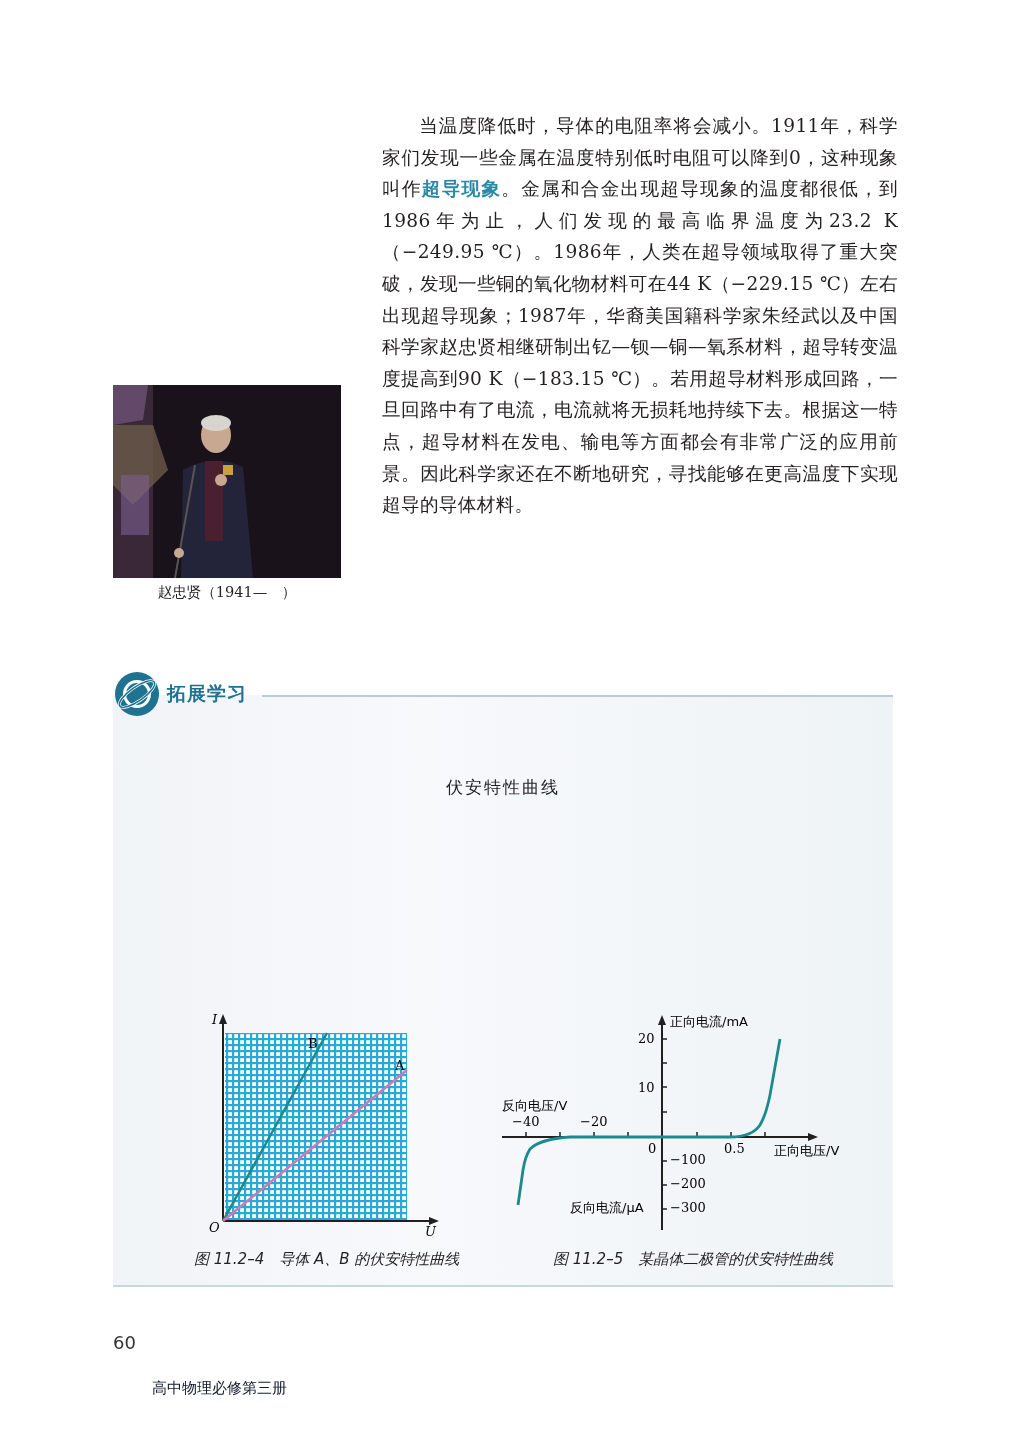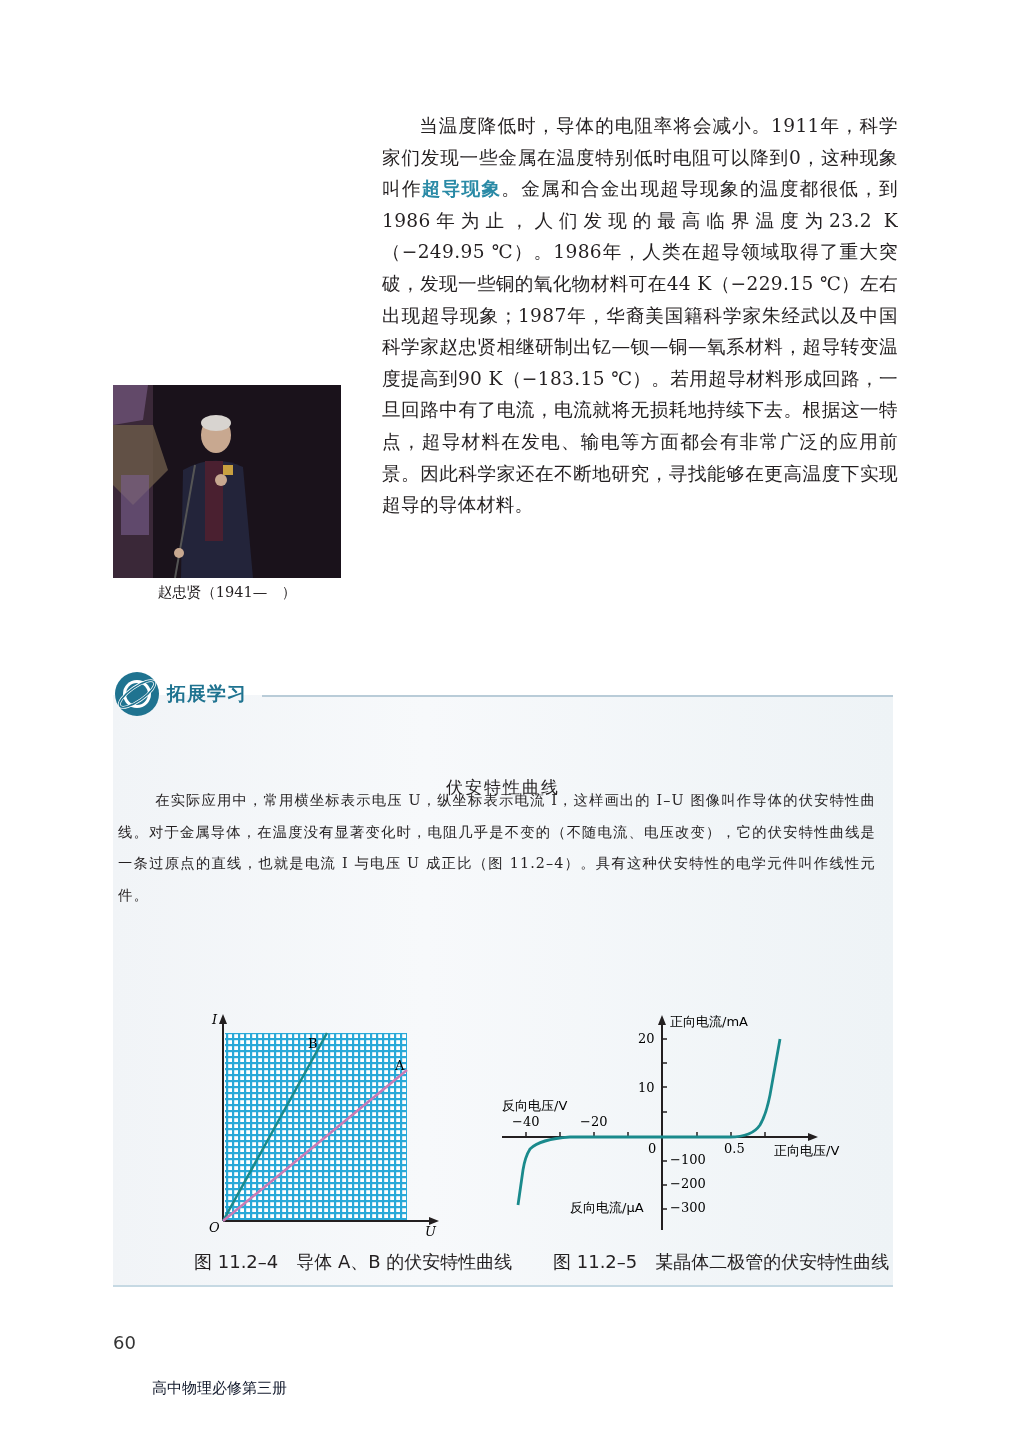--- a/index.html
+++ b/index.html
@@ -16,21 +16,21 @@
   .panel{left:113px;top:695px;width:780px;height:590px;
          background:linear-gradient(90deg,#f1f4f7 0%,#f7f9fb 40%,#eef3f6 100%);
          border-bottom:2px solid #c6d9e3;}
   .panel-line{left:262px;top:695px;width:631px;height:2px;background:#b9ccd8;}
   .panel-header-label{left:167px;top:681px;font-size:19px;font-weight:bold;color:#1f7390;
          font-family:"DejaVu Sans","Liberation Sans",sans-serif;letter-spacing:1px;}
   .panel-title{left:113px;top:776px;width:780px;text-align:center;font-size:17px;letter-spacing:2px;
          font-family:Liberation Sans, sans-serif;}
   .panel-text{left:118px;top:785px;width:758px;font-size:14.3px;line-height:31.6px;letter-spacing:1.1px;text-align:justify;}
   .panel-text p{margin:0;text-indent:2.6em;}
-  .fig-caption{font-size:18px;font-family:"DejaVu Sans","Liberation Sans",sans-serif;color:#231f20;}
+  .fig-caption{font-size:15px;font-family:"DejaVu Sans","Liberation Sans",sans-serif;color:#231f20;font-style:italic;}
   .footer-num{left:113px;top:1332px;font-size:18px;font-family:"DejaVu Sans","Liberation Sans",sans-serif;color:#333;}
   .footer-title{left:152px;top:1379px;font-size:15px;font-family:Liberation Serif, serif;color:#0f172a;}
   svg text{font-family:"DejaVu Serif","Liberation Serif",serif;}
   .sans{font-family:"DejaVu Sans","Liberation Sans",sans-serif;}
 </style>
 </head>
 <body>
 
 <div class="body-text">
   <p><span>当温度降低时，导体的电阻率将会减小。1911年，科学家们发现一些金属在温度特别低时电阻可以降到0，这种现象叫作</span><span class="hl">超导现象</span><span>。金属和合金出现超导现象的温度都很低，到1986年为止，人们发现的最高临界温度为23.2 K（−249.95 ℃）。1986年，人类在超导领域取得了重大突破，发现一些铜的氧化物材料可在44 K（−229.15 ℃）左右出现超导现象；1987年，华裔美国籍科学家朱经武以及中国科学家赵忠贤相继研制出钇—钡—铜—氧系材料，超导转变温度提高到90 K（−183.15 ℃）。若用超导材料形成回路，一旦回路中有了电流，电流就将无损耗地持续下去。根据这一特点，超导材料在发电、输电等方面都会有非常广泛的应用前景。因此科学家还在不断地研究，寻找能够在更高温度下实现超导的导体材料。</span></p>
@@ -64,21 +64,20 @@
     <circle cx="24" cy="24" r="14" fill="#ffffff"></circle>
     <circle cx="24" cy="24" r="11" fill="#1f7390"></circle>
     <ellipse cx="24" cy="24" rx="21" ry="7" fill="none" stroke="#ffffff" stroke-width="3" transform="rotate(-35 24 24)"></ellipse>
     <ellipse cx="24" cy="24" rx="21" ry="7" fill="none" stroke="#1f7390" stroke-width="1.5" transform="rotate(-35 24 24)"></ellipse>
   </svg>
 </div>
 <div class="abs panel-header-label">拓展学习</div>
 <div class="abs panel-title">伏安特性曲线</div>
 
 <div class="abs panel-text">
-  <p>在实际应用中，常用横坐标表示电压 U，纵坐标表示电流 I，这样画出的 I–U 图像叫作导体的伏安特性曲线。对于金属导体，在温度没有显著变化时，电阻几乎是不变的（不随电流、电压改变），它的伏安特性曲线是一条过原点的直线，也就是电流 I 与电压 U 成正比（图 11.2–4）。具有这种伏安特性的电学元件叫作线性元件。</p>
 </div>
 
 <div class="abs" style="left:190px;top:1008px;width:260px;height:230px;">
   <svg width="260" height="230" viewBox="0 0 260 230">
     <defs>
       <pattern id="gridpat" width="6" height="6" patternUnits="userSpaceOnUse">
         <rect width="6" height="6" fill="#ffffff"></rect>
         <rect x="0" y="0" width="6" height="2.2" fill="#29a9d8"></rect>
         <rect x="0" y="0" width="2.2" height="6" fill="#29a9d8"></rect>
       </pattern>

